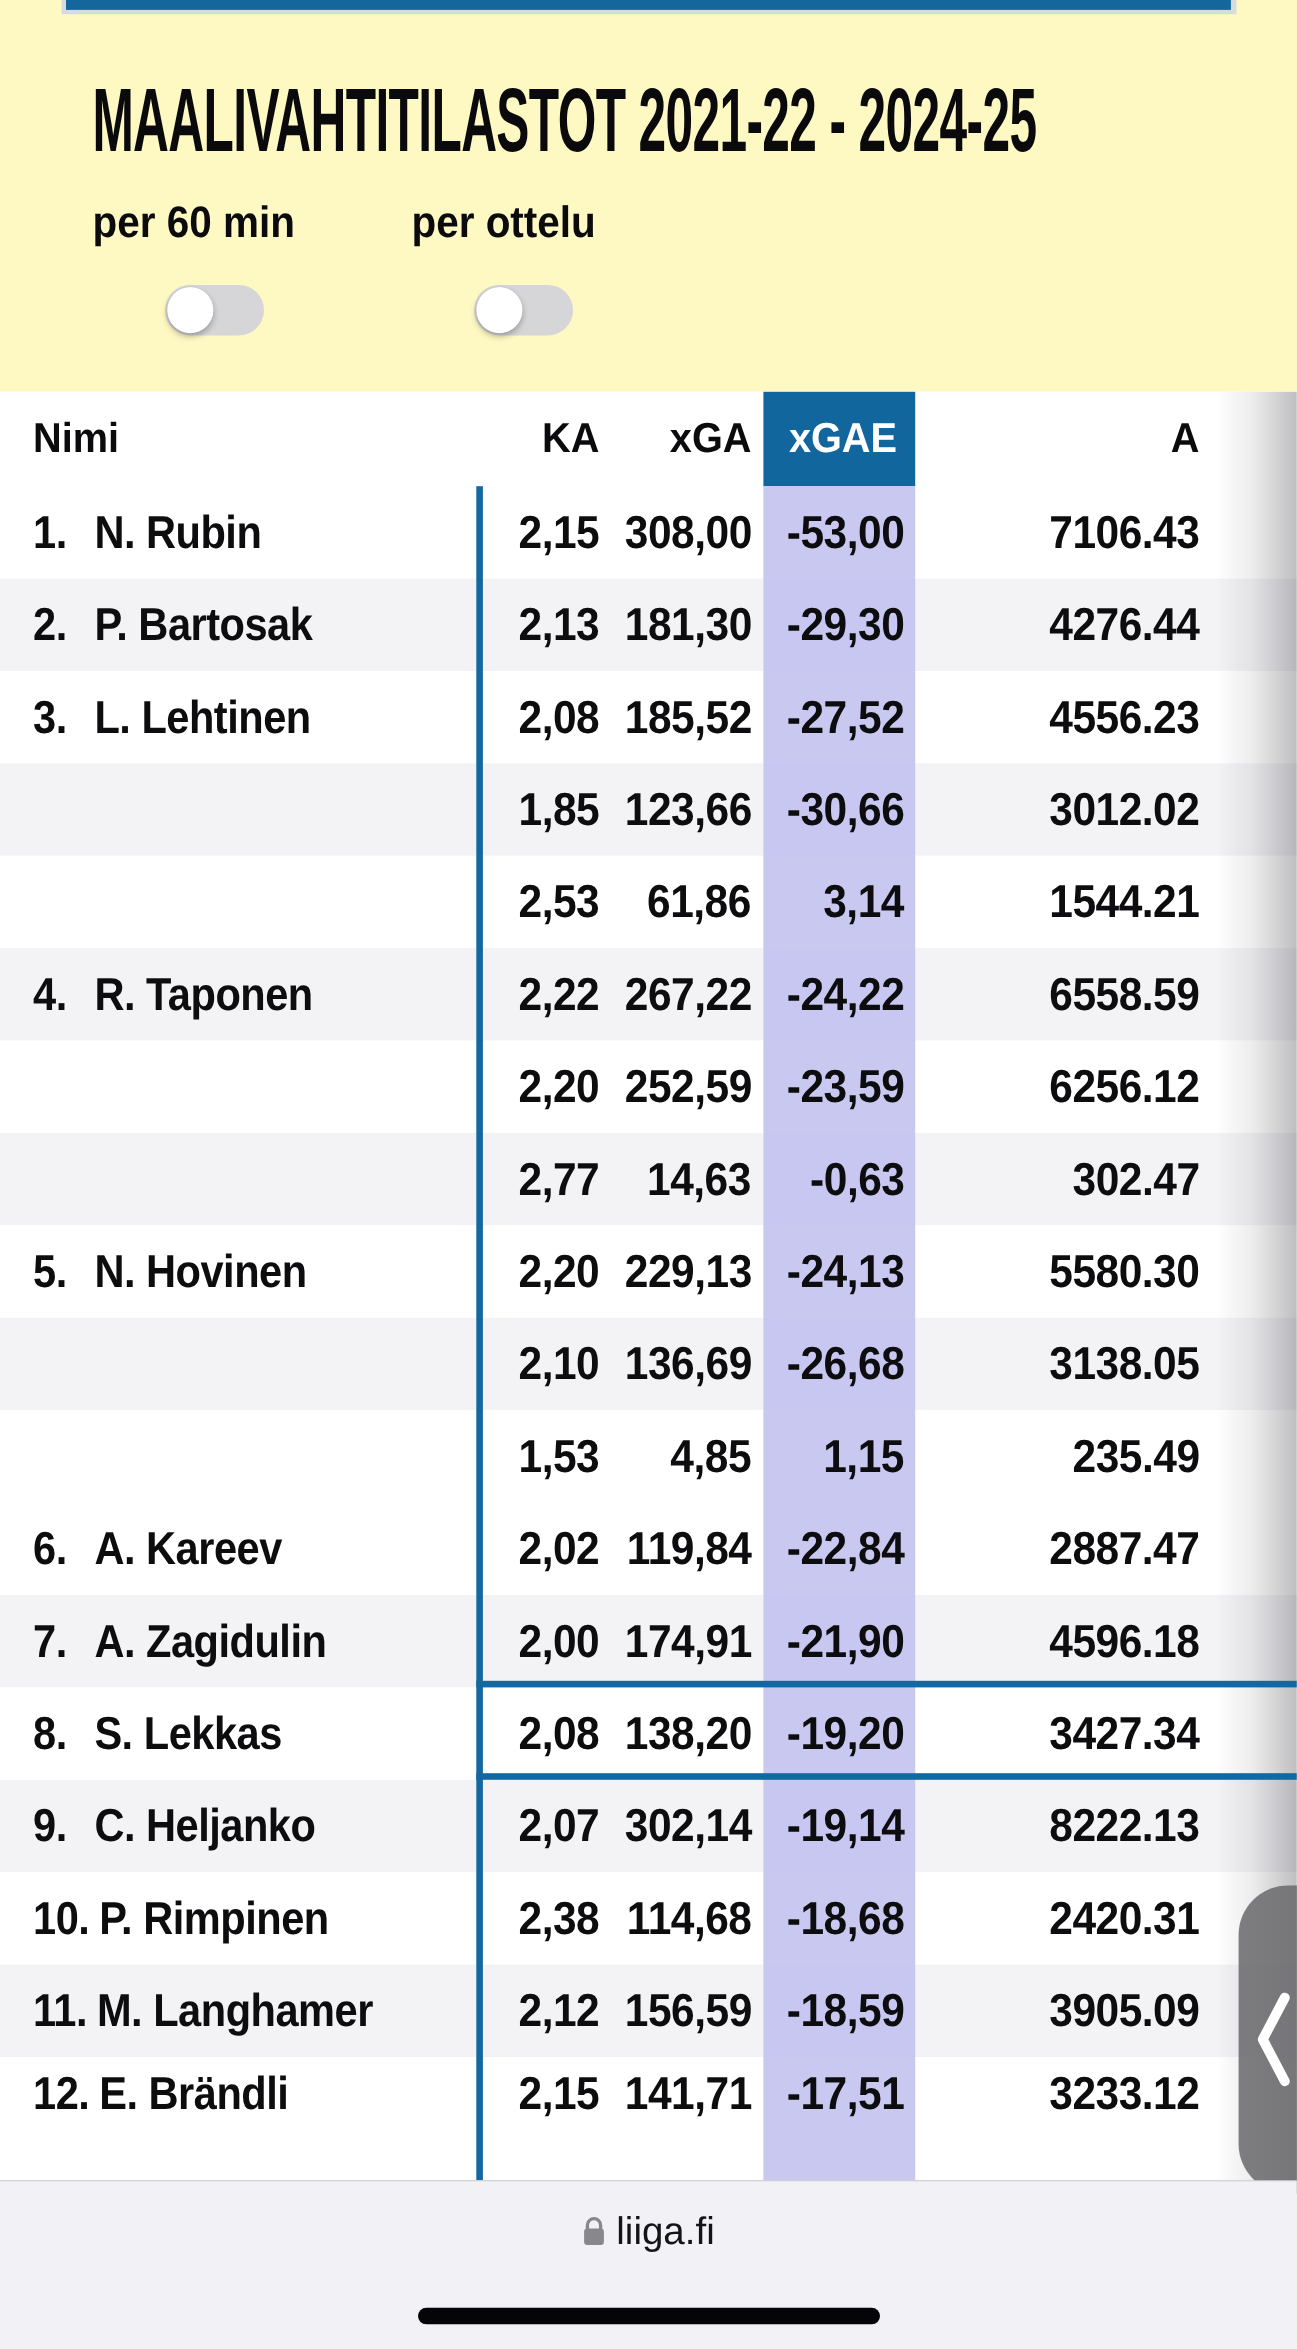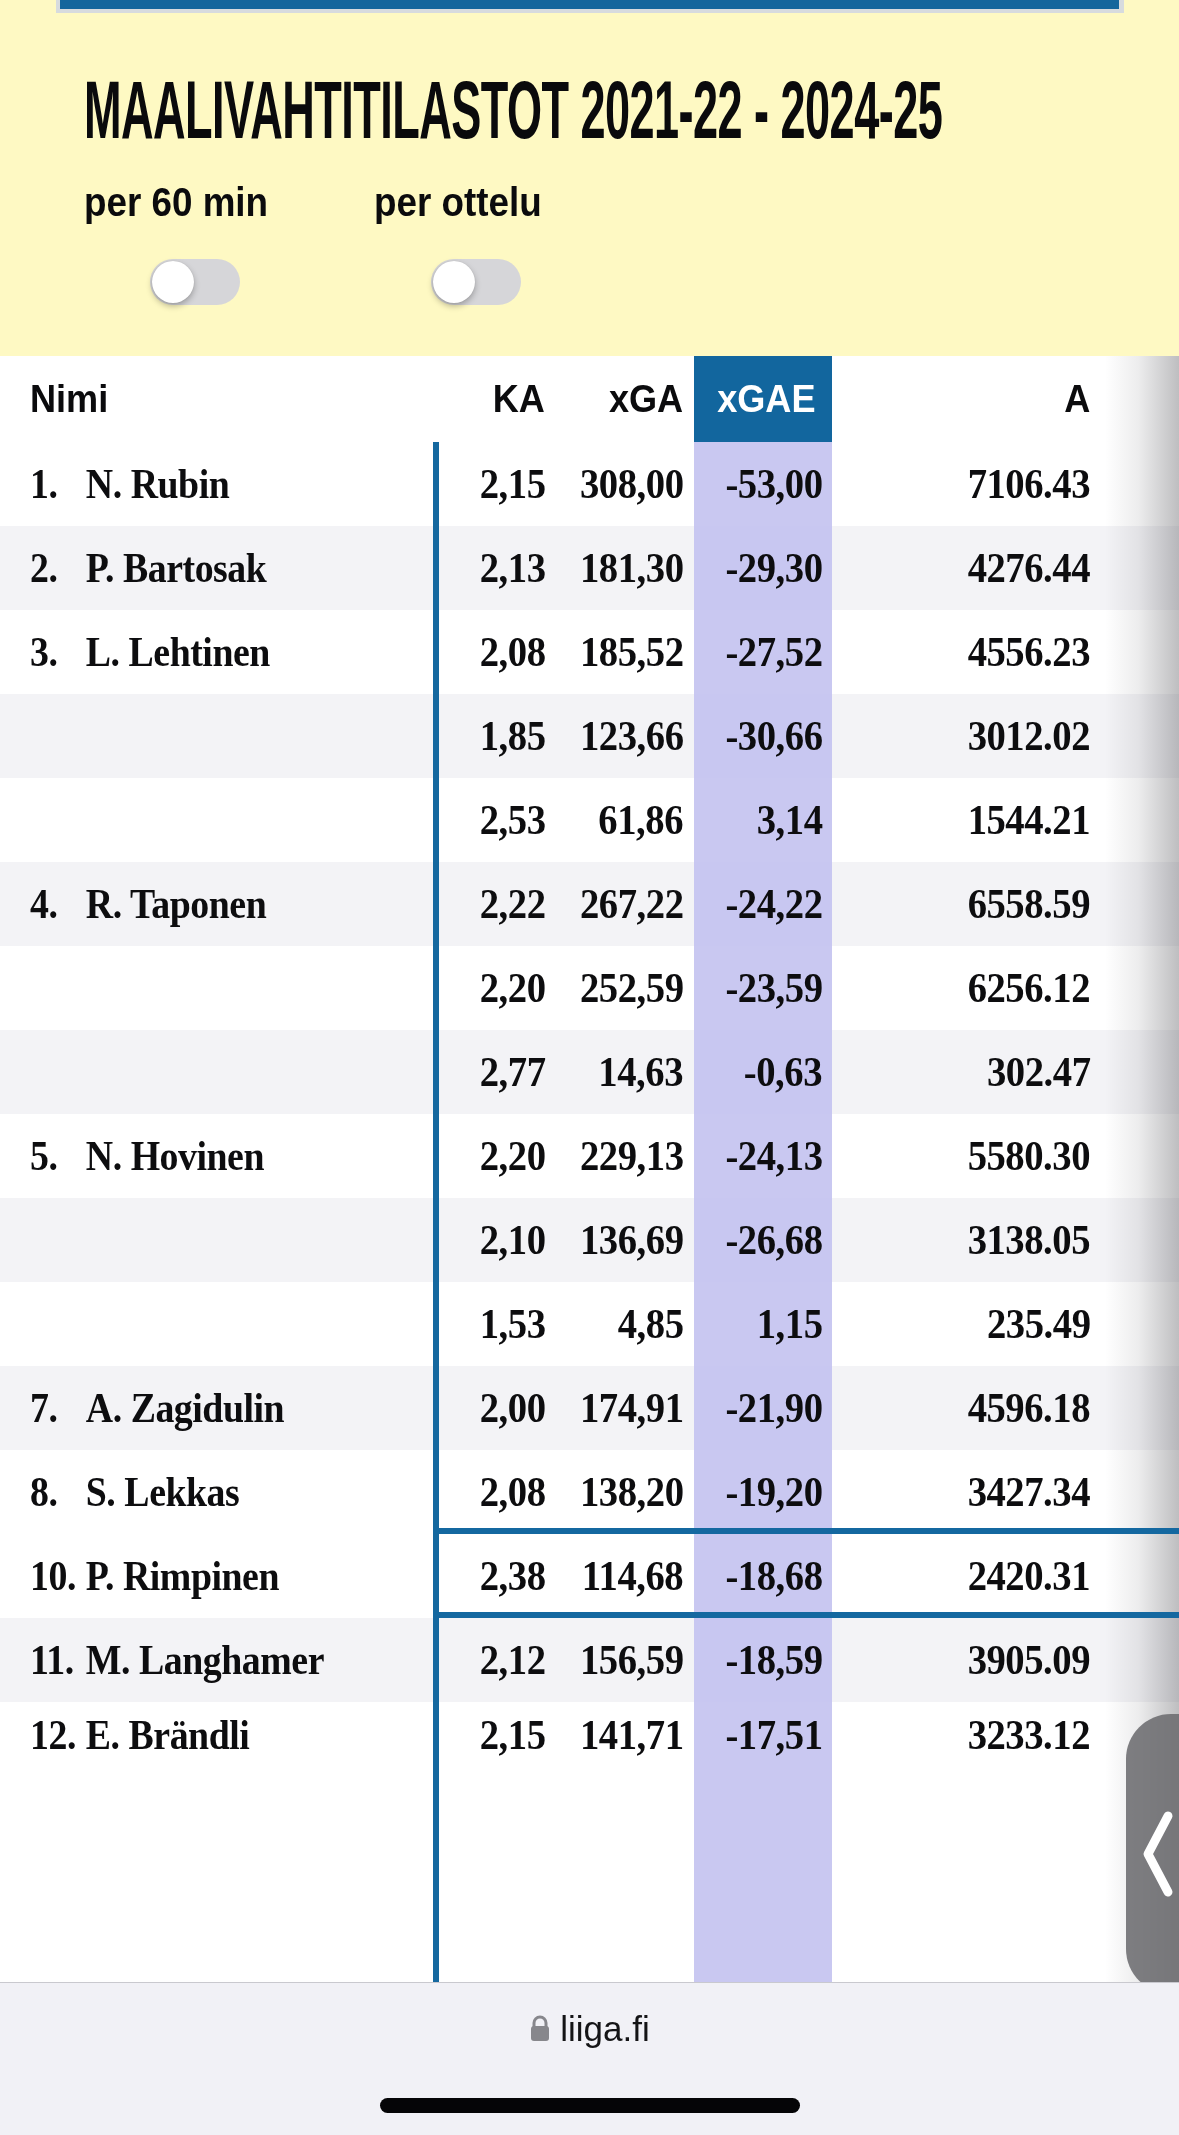--- a/index.html
+++ b/index.html
@@ -41,21 +41,21 @@
   .hrow{position:absolute;left:0;top:0;width:1179px;height:86px;background:#FFFFFF;}
   .hcell{position:absolute;top:0;height:86px;line-height:86px;font-size:38px;font-weight:700;color:#0B0B0D;
     white-space:nowrap;transform:scaleX(0.95);z-index:2;}
   .hcell.name{left:30px;transform-origin:0 50%;}
   .hcell.num{transform-origin:100% 50%;}
   .hcell.ka{right:634px;}
   .hcell.xga{right:496px;}
   .hcell.xgae{right:364px;color:#FFFFFF;}
   .hcell.a{right:89px;}
 
-  #rows{position:absolute;left:0;top:86px;width:1179px;font-family:Liberation Serif, serif;}
+  #rows{position:absolute;left:0;top:86px;width:1179px;}
   .trow{position:relative;width:1179px;height:84px;}
   .trow.even{background:#FFFFFF;}
   .trow.odd{background:#F3F3F6;}
   .cell{position:absolute;top:0;height:84px;line-height:84px;font-size:42px;font-weight:700;color:#0D0D0F;
     white-space:nowrap;z-index:2;letter-spacing:-0.5px;}
   .cell.namec{left:30px;transform:scaleX(0.9);transform-origin:0 50%;}
   .cell.namec .rank{display:inline-block;min-width:52px;margin-right:10px;}
   .cell.num{transform:scaleX(0.92);transform-origin:100% 50%;}
   .cell.ka{right:634px;}
   .cell.xga{right:496px;}
@@ -178,33 +178,47 @@
           <div class="cell num xgae">-26,68</div>
           <div class="cell num a">3138.05</div>
         </div>
         <div class="trow even">
           <div class="cell namec"></div>
           <div class="cell num ka">1,53</div>
           <div class="cell num xga">4,85</div>
           <div class="cell num xgae">1,15</div>
           <div class="cell num a">235.49</div>
         </div>
+        <div class="trow even">
+          <div class="cell namec"><span class="rank">6.</span><span>A. Kareev</span></div>
+          <div class="cell num ka">2,02</div>
+          <div class="cell num xga">119,84</div>
+          <div class="cell num xgae">-22,84</div>
+          <div class="cell num a">2887.47</div>
+        </div>
         <div class="trow odd highlighted">
           <div class="cell namec"><span class="rank">7.</span><span>A. Zagidulin</span></div>
           <div class="cell num ka">2,00</div>
           <div class="cell num xga">174,91</div>
           <div class="cell num xgae">-21,90</div>
           <div class="cell num a">4596.18</div>
         </div>
         <div class="trow even">
           <div class="cell namec"><span class="rank">8.</span><span>S. Lekkas</span></div>
           <div class="cell num ka">2,08</div>
           <div class="cell num xga">138,20</div>
           <div class="cell num xgae">-19,20</div>
           <div class="cell num a">3427.34</div>
+        </div>
+        <div class="trow odd">
+          <div class="cell namec"><span class="rank">9.</span><span>C. Heljanko</span></div>
+          <div class="cell num ka">2,07</div>
+          <div class="cell num xga">302,14</div>
+          <div class="cell num xgae">-19,14</div>
+          <div class="cell num a">8222.13</div>
         </div>
         <div class="trow even">
           <div class="cell namec"><span class="rank">10.</span><span>P. Rimpinen</span></div>
           <div class="cell num ka">2,38</div>
           <div class="cell num xga">114,68</div>
           <div class="cell num xgae">-18,68</div>
           <div class="cell num a">2420.31</div>
         </div>
         <div class="trow odd">
           <div class="cell namec"><span class="rank">11.</span><span>M. Langhamer</span></div>

